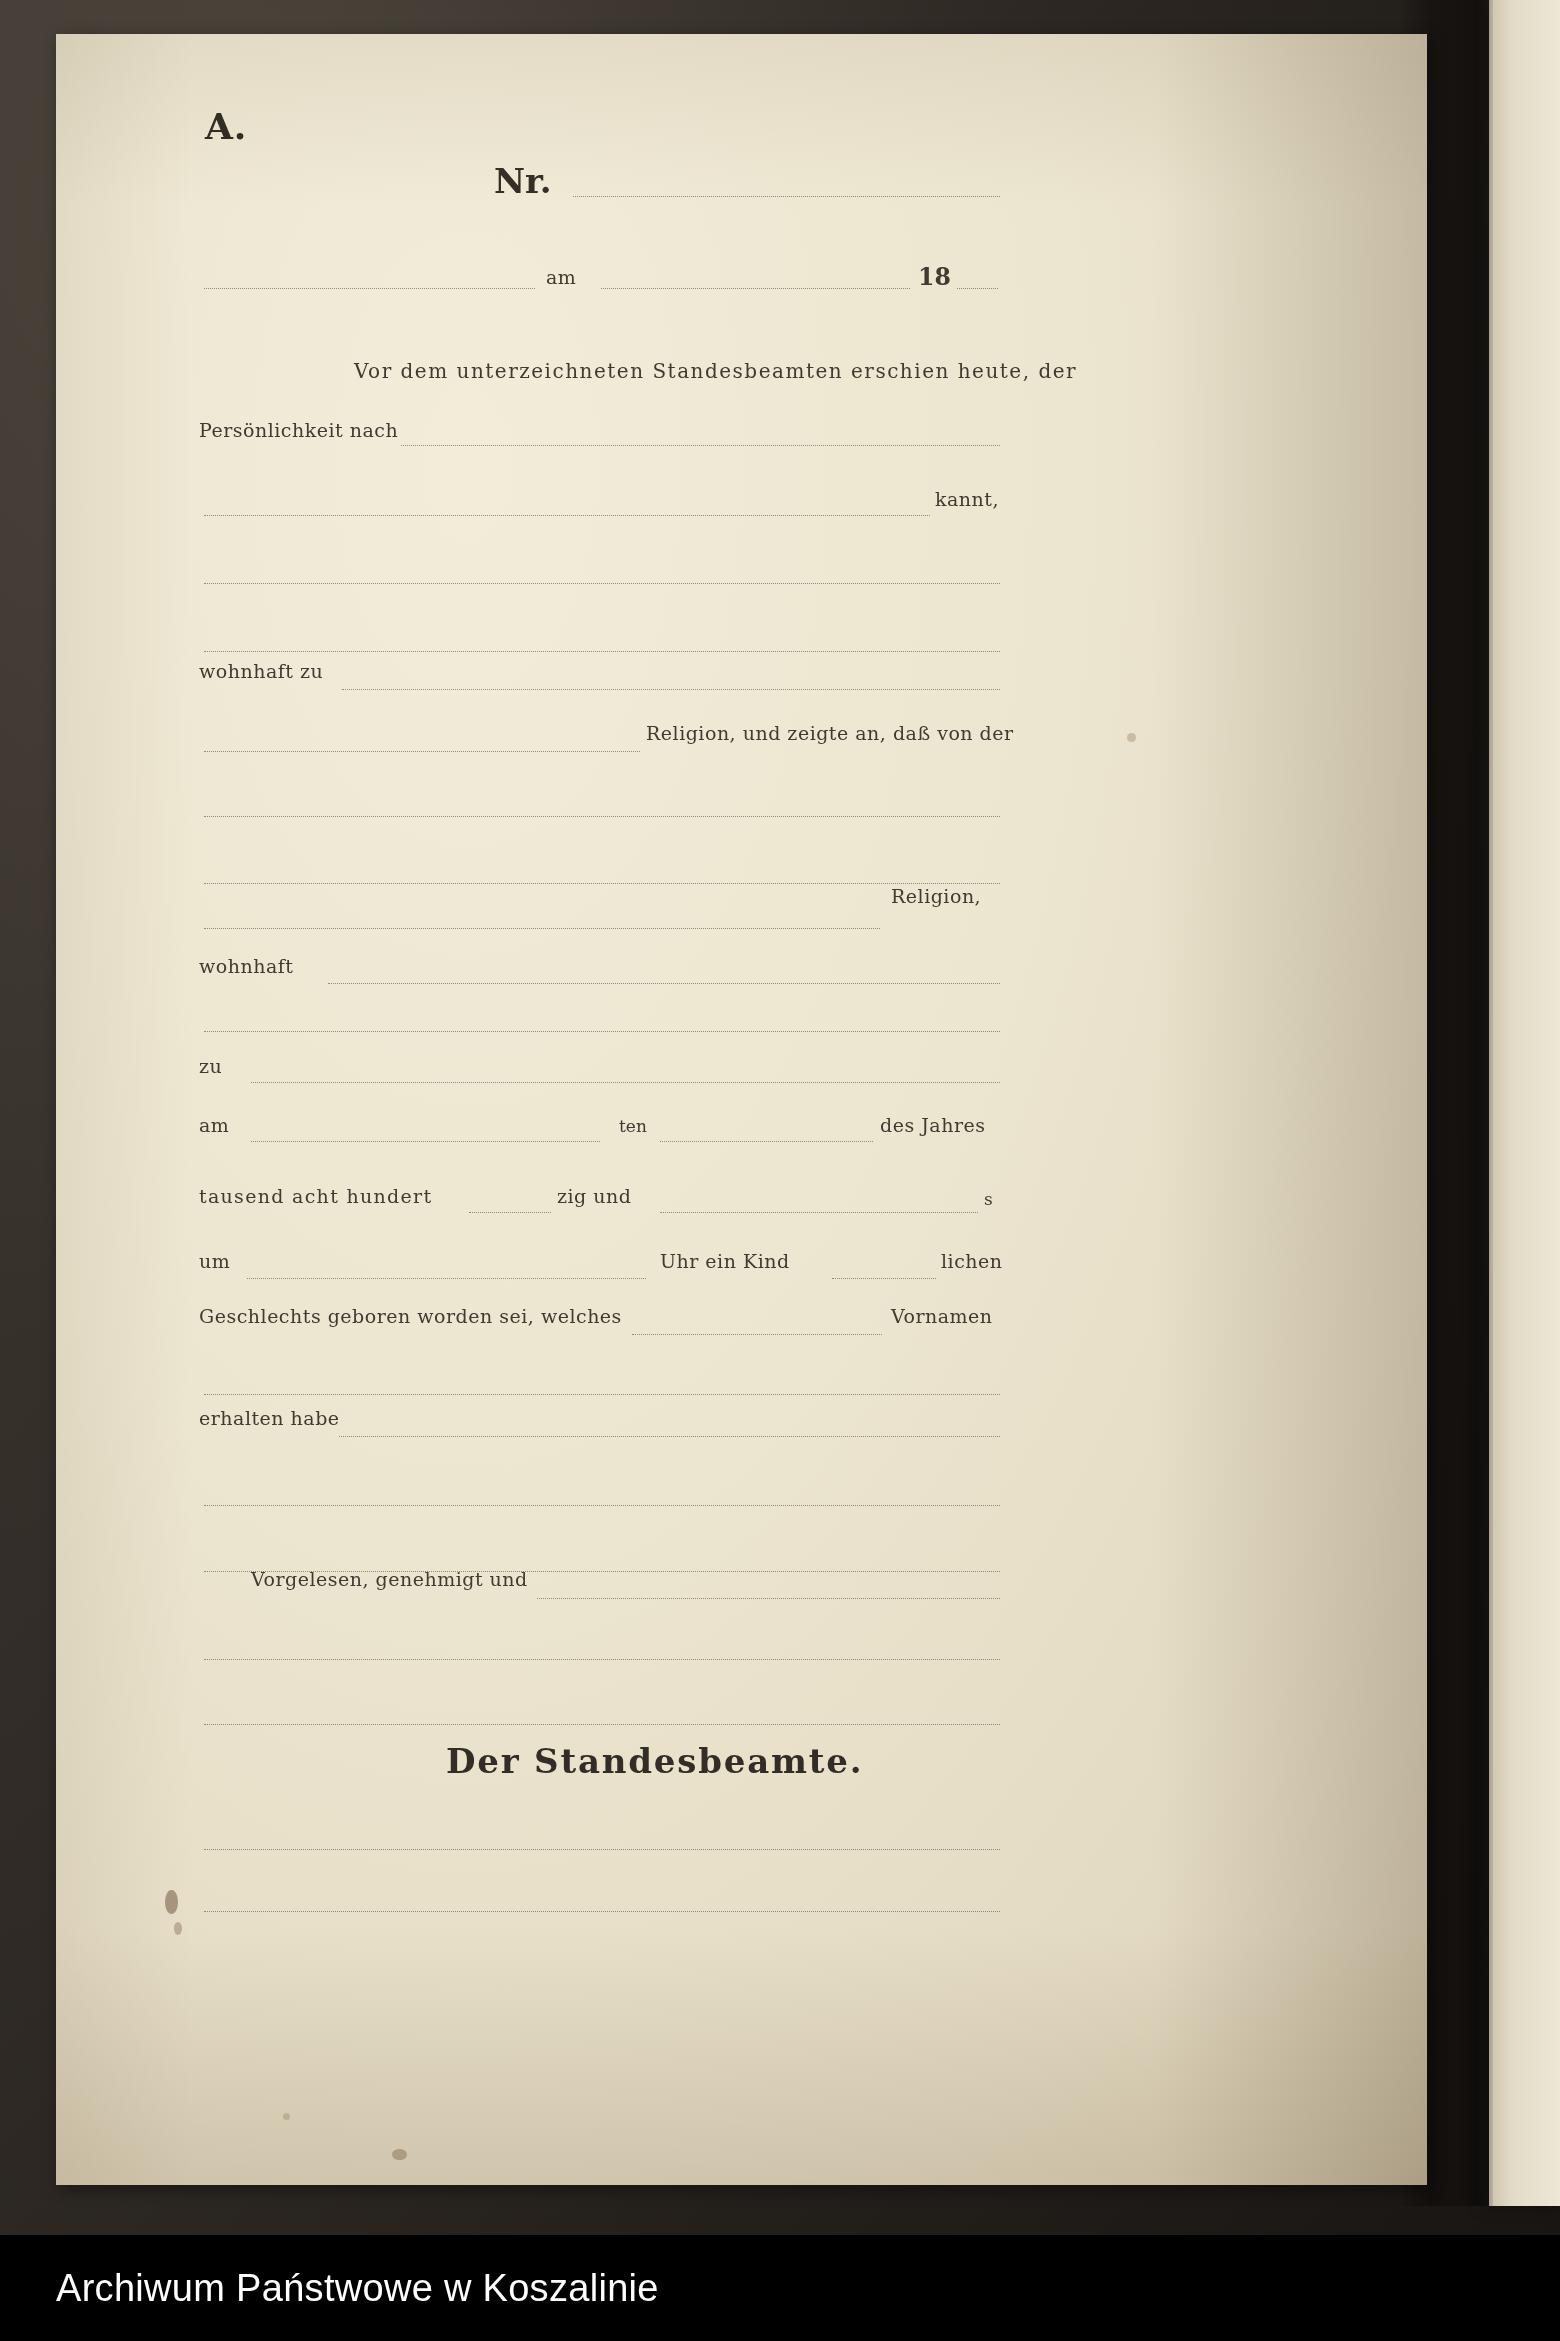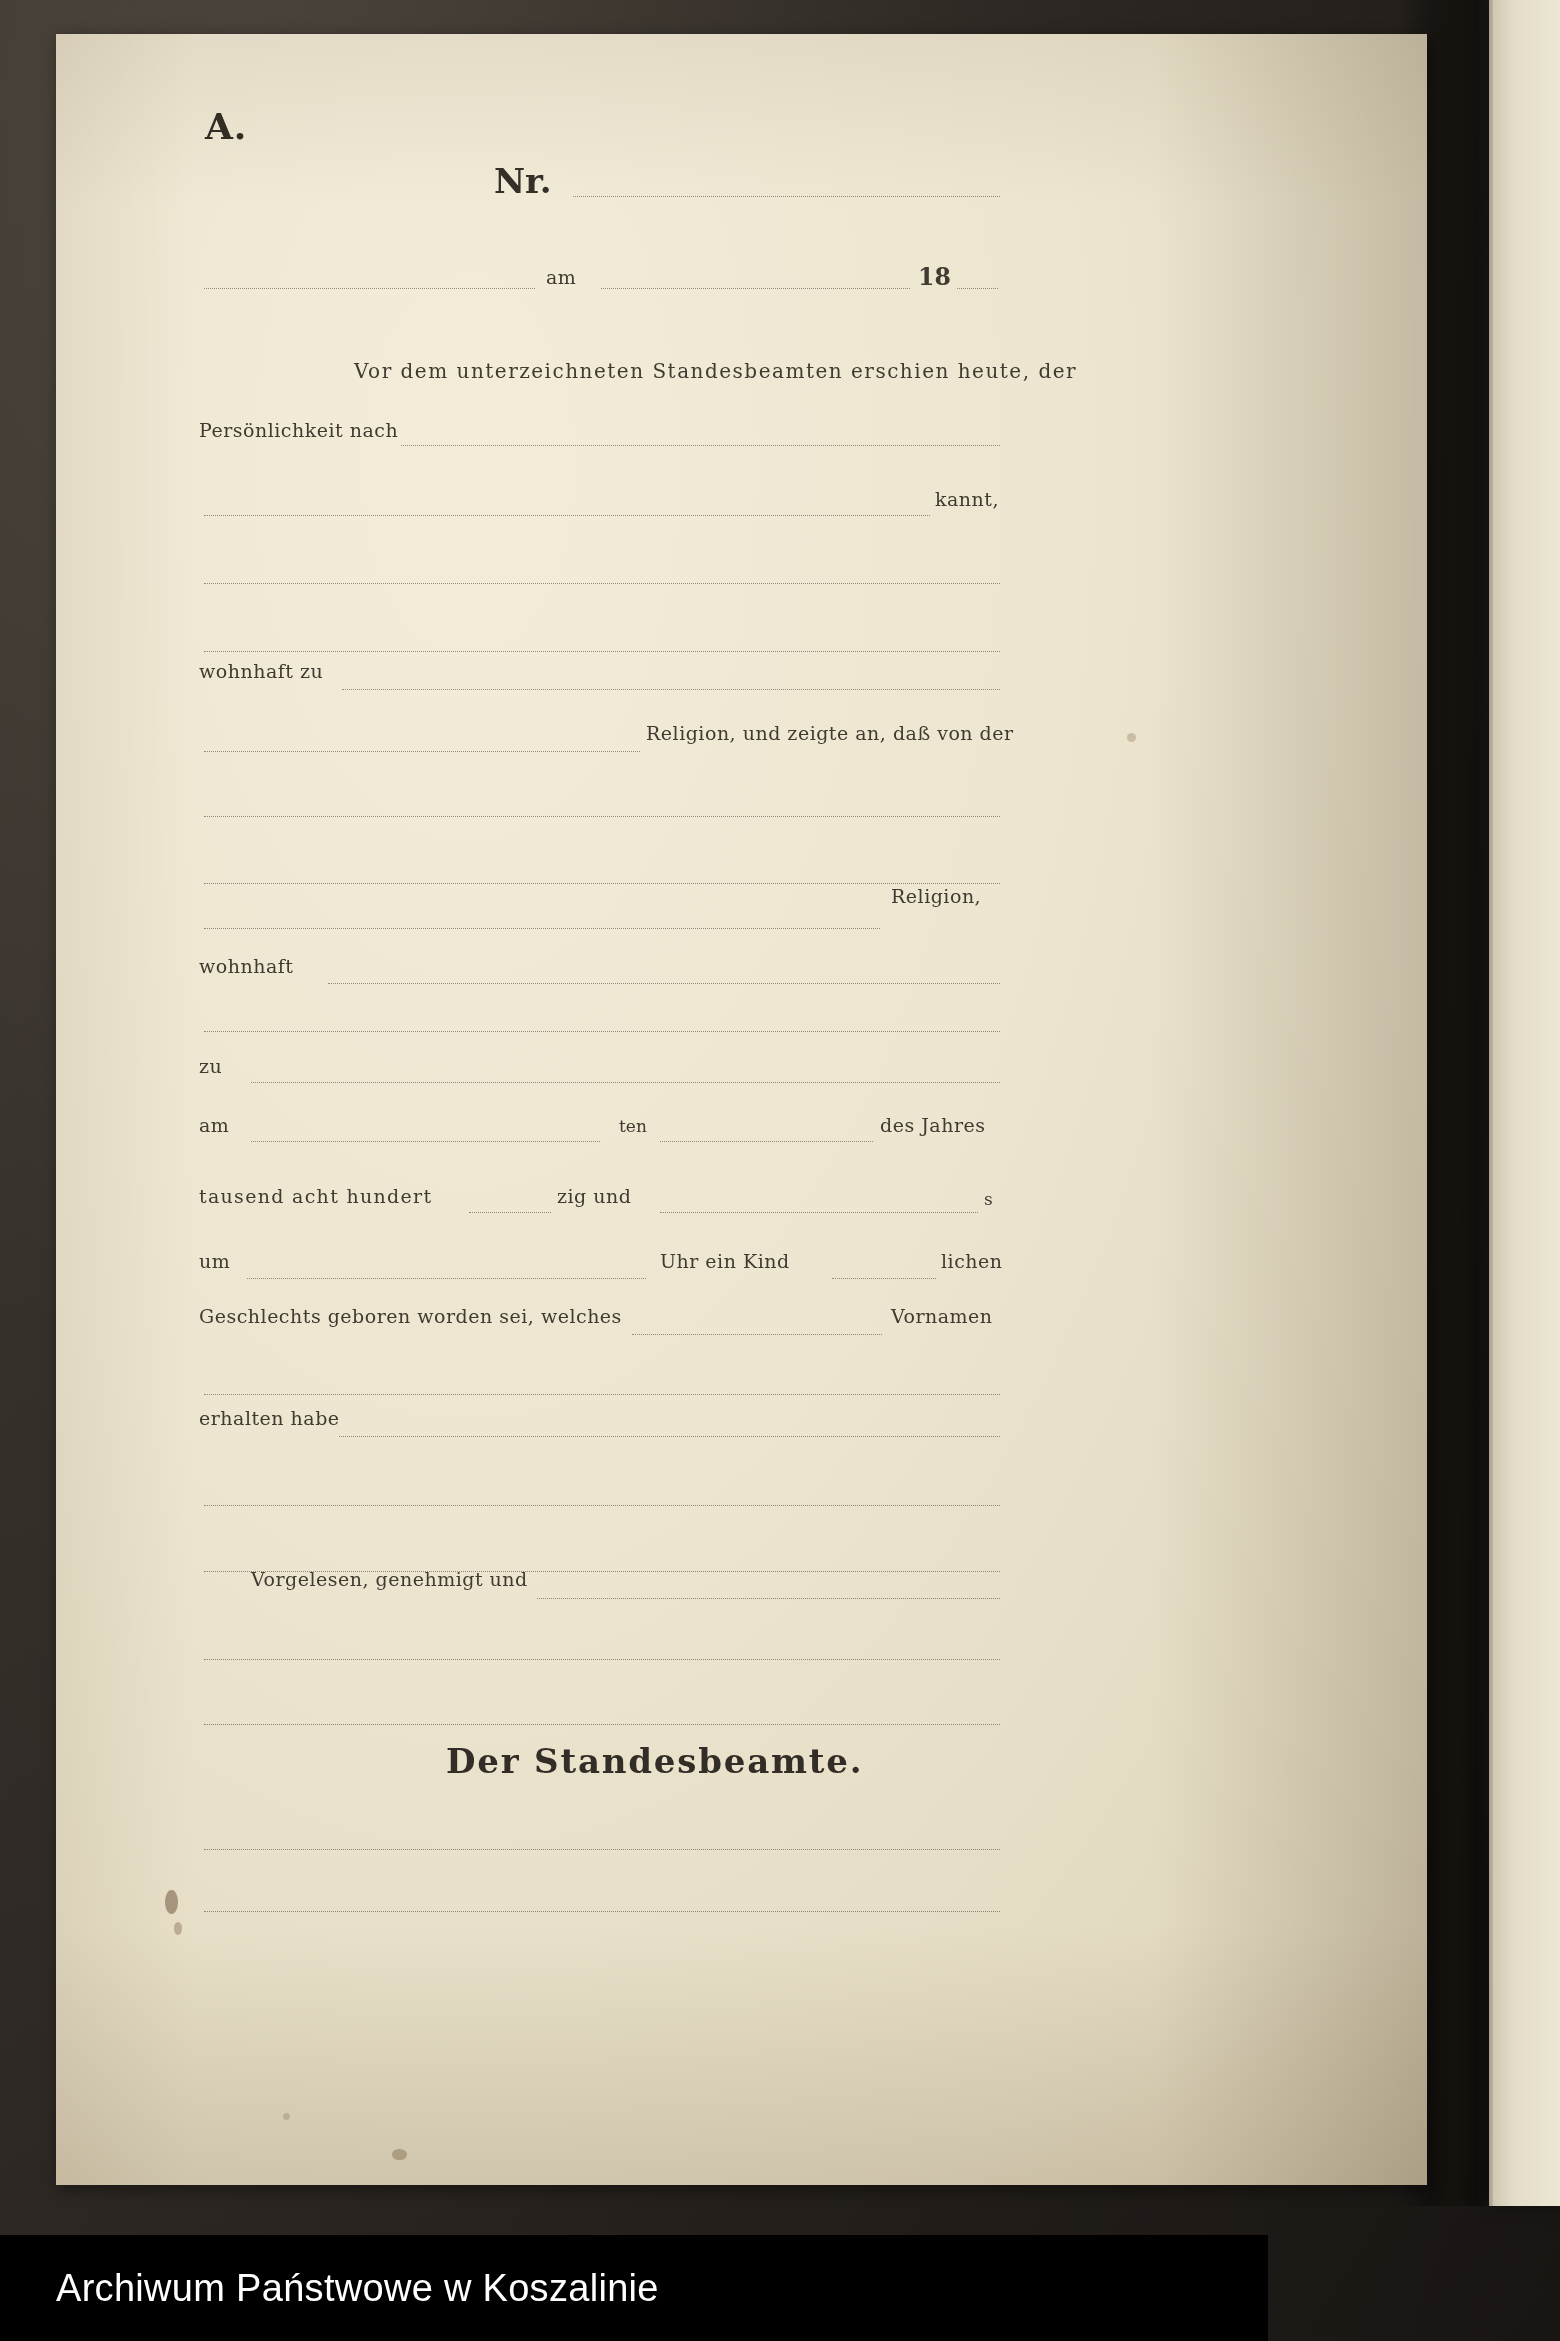--- a/index.html
+++ b/index.html
@@ -143,21 +143,21 @@
     font-family: "DejaVu Serif", serif;
     white-space: nowrap;
     font-style: italic;
   }
 
   
   .watermark {
     position: absolute;
     left: 0;
     bottom: 0;
-    width: 1268px;
+    width: 1560px;
     height: 107px;
     background: #000;
     color: #fff;
     display: flex;
     align-items: center;
   }
   .watermark span {
     margin-left: 56px;
     font-size: 38px;
     font-family: "Liberation Sans", sans-serif;

